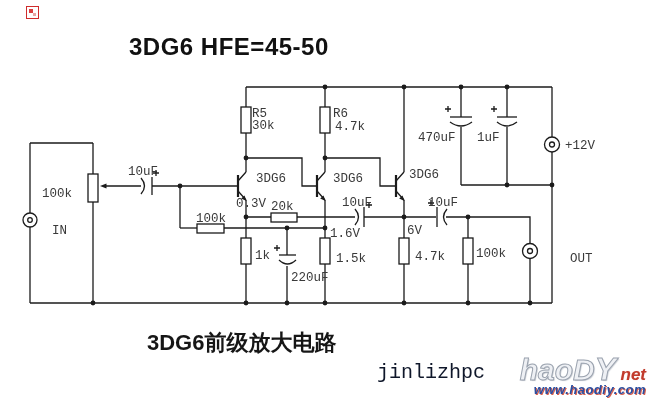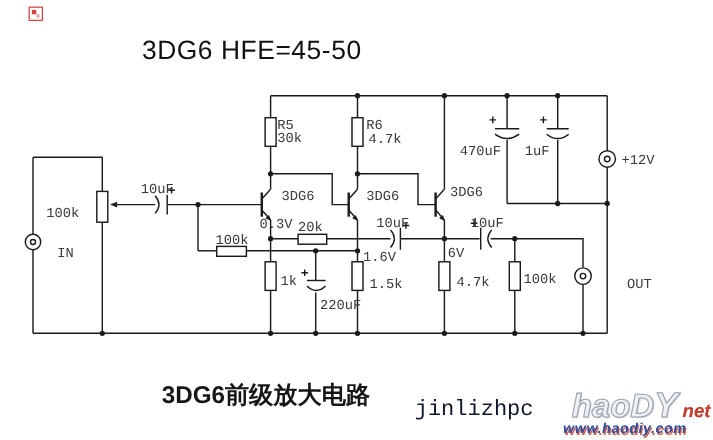--- a/index.html
+++ b/index.html
@@ -3,36 +3,36 @@
 <meta charset="utf-8">
 <style>
   html,body{margin:0;padding:0;background:#fff;}
   #stage{position:relative;width:648px;height:400px;background:#ffffff;overflow:hidden;
          font-family:"Liberation Sans",sans-serif;}
   
   .red-icon{position:absolute;left:26px;top:6px;width:13px;height:13px;
             border:1px solid #cf2c2c;background:#fff;box-sizing:border-box;}
   .red-icon::before{content:"";position:absolute;left:2px;top:2px;width:4px;height:4px;background:#d94040;}
   .red-icon::after{content:"";position:absolute;right:2px;bottom:2px;width:3px;height:3px;background:#e8a5a5;}
-  .title{position:absolute;left:129px;top:33px;font-size:24px;font-weight:normal;color:#111;
+  .title{position:absolute;left:129px;top:33px;font-size:24px;font-weight:bold;color:#111;
          letter-spacing:0.5px;white-space:pre;}
   .caption{position:absolute;left:147px;top:328px;font-size:22px;font-weight:bold;color:#161616;}
   .author{position:absolute;left:377px;top:361px;font-size:20px;color:#0f172a;
           font-family:"Liberation Mono",monospace;}
   svg text{font-family:"Liberation Mono","DejaVu Sans Mono",monospace;font-size:12.5px;fill:#3a3a3a;}
   .wm{position:absolute;right:2px;bottom:4px;width:156px;text-align:right;line-height:1;
       font-family:"Liberation Sans",sans-serif;font-style:italic;font-weight:bold;}
   .wm .row1{white-space:nowrap;}
   .wm .brand{font-size:30px;color:#eef0f4;-webkit-text-stroke:1px #9aa2ae;
              text-shadow:1px 1px 1px #c9cdd4;}
   .wm .brand-y{font-size:32px;color:#eef0f4;-webkit-text-stroke:1px #9aa2ae;
              text-shadow:1px 1px 1px #c9cdd4;}
   .wm .suffix{font-size:17px;color:#c23a2b;text-shadow:0 0 1px #e2b7b2;}
   .wm .url{font-size:13px;color:#2b4ea0;letter-spacing:0.5px;
-           text-shadow:1px 1px 0 #d8604f;margin-top:-2px;text-align:center;}
+           text-shadow:1px 1px 0 #d8604f;margin-top:-2px;}
 </style>
 </head>
 <body>
 
 <div id="stage">
 
   <span class="red-icon"></span>
 
   <div class="title">3DG6 HFE=45-50</div>
 
@@ -199,21 +199,21 @@
       <text x="196" y="222">100k</text>
       <text x="255" y="259">1k</text>
       <text x="291" y="281">220uF</text>
       <text x="336" y="262">1.5k</text>
       <text x="415" y="260">4.7k</text>
       <text x="476" y="257">100k</text>
       <text x="570" y="262">OUT</text>
     </g>
   </svg>
 
-  <div class="caption" style="font-family:'Liberation Sans','DejaVu Sans',sans-serif;margin-top:16px;">3DG6前级放大电路</div>
+  <div class="caption" style="font-family:'Liberation Sans','DejaVu Sans',sans-serif;">3DG6前级放大电路</div>
 
   <div class="author">jinlizhpc</div>
 
   <div class="wm">
     <div class="row1">
       <span class="brand">haoD</span><span class="brand-y">Y</span>
       <span class="suffix">net</span>
     </div>
     <div class="url">www.haodiy.com</div>
   </div>

